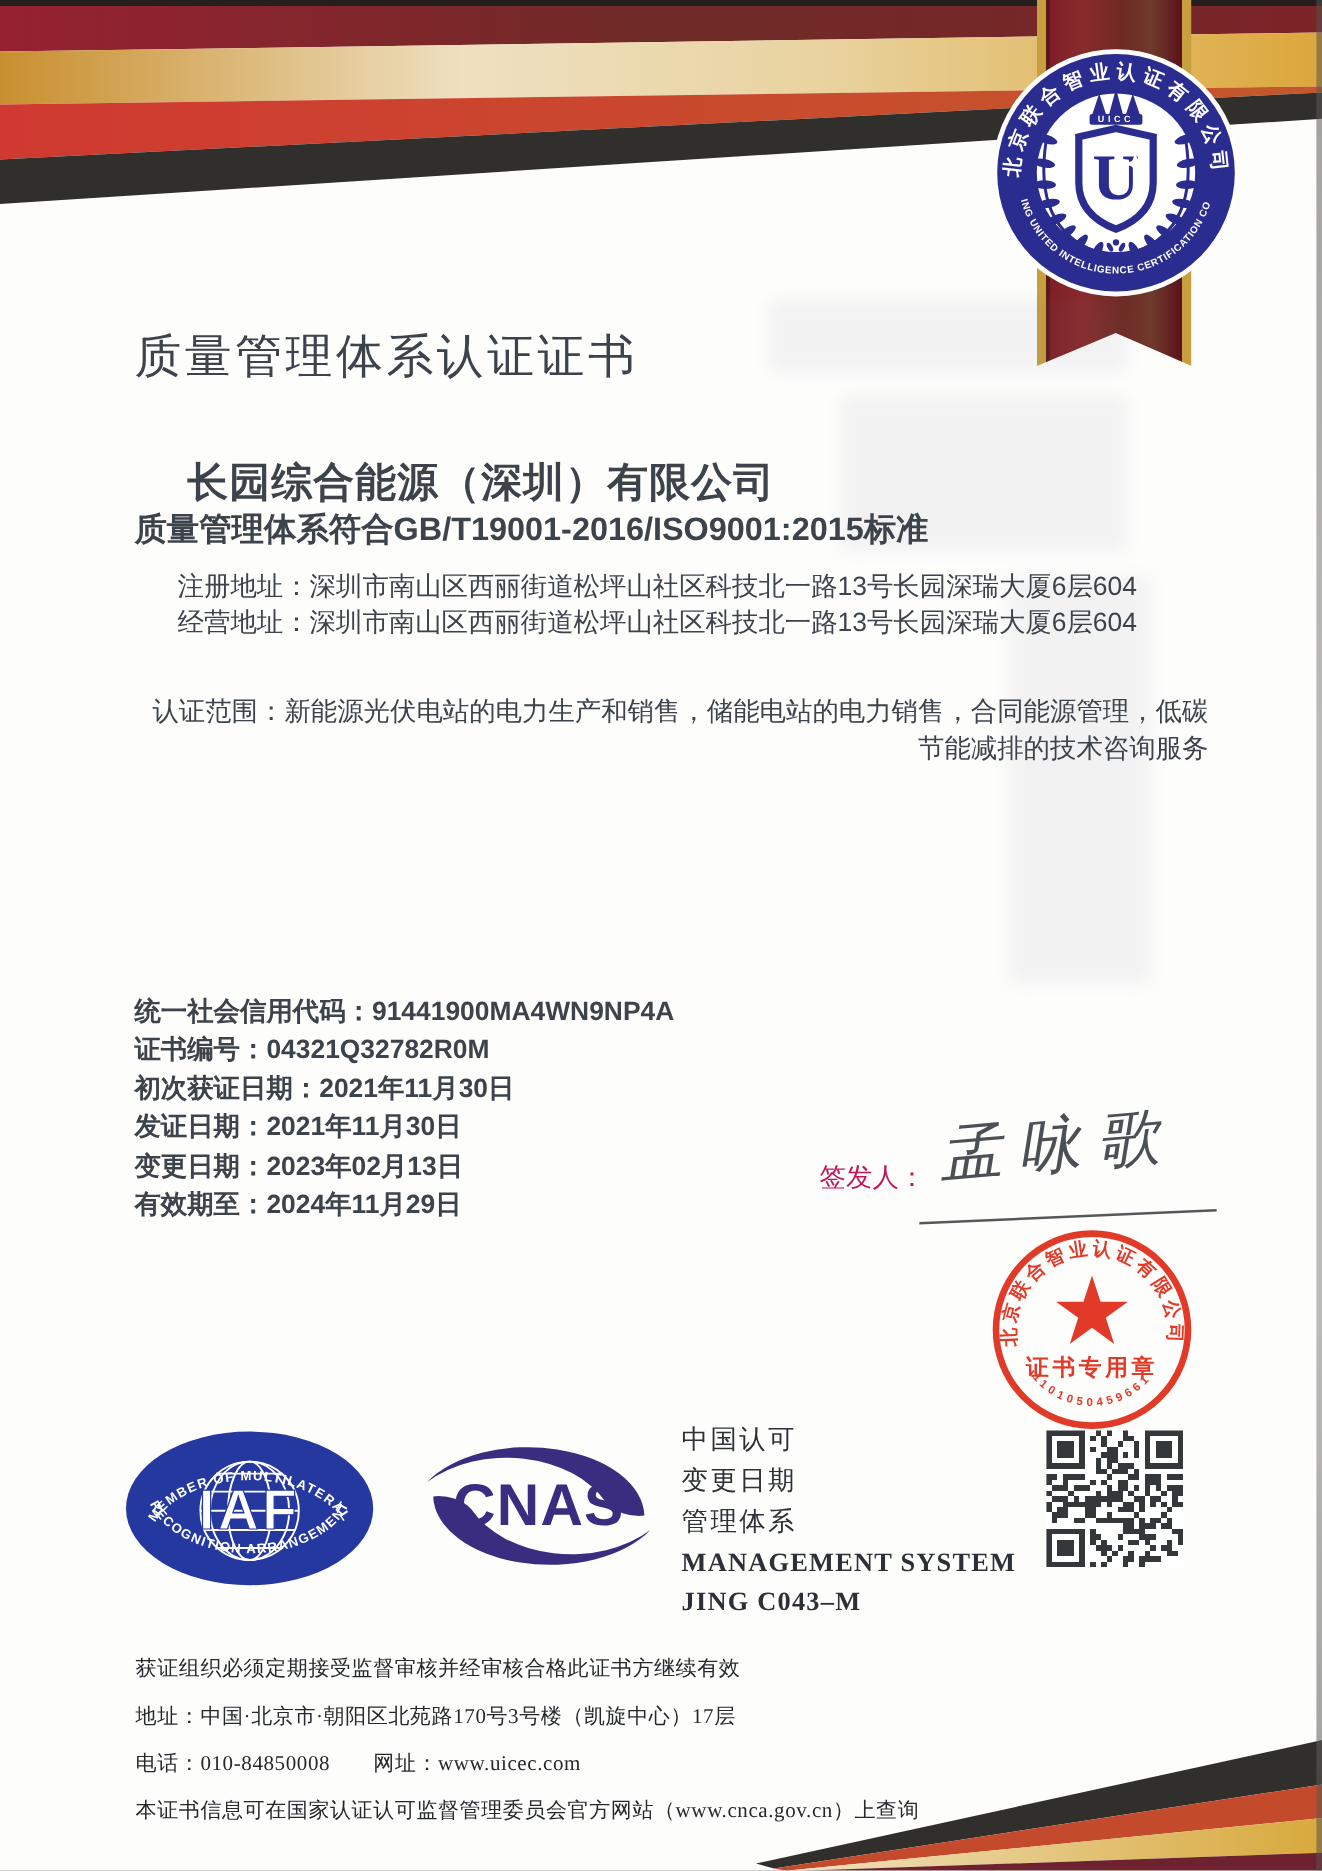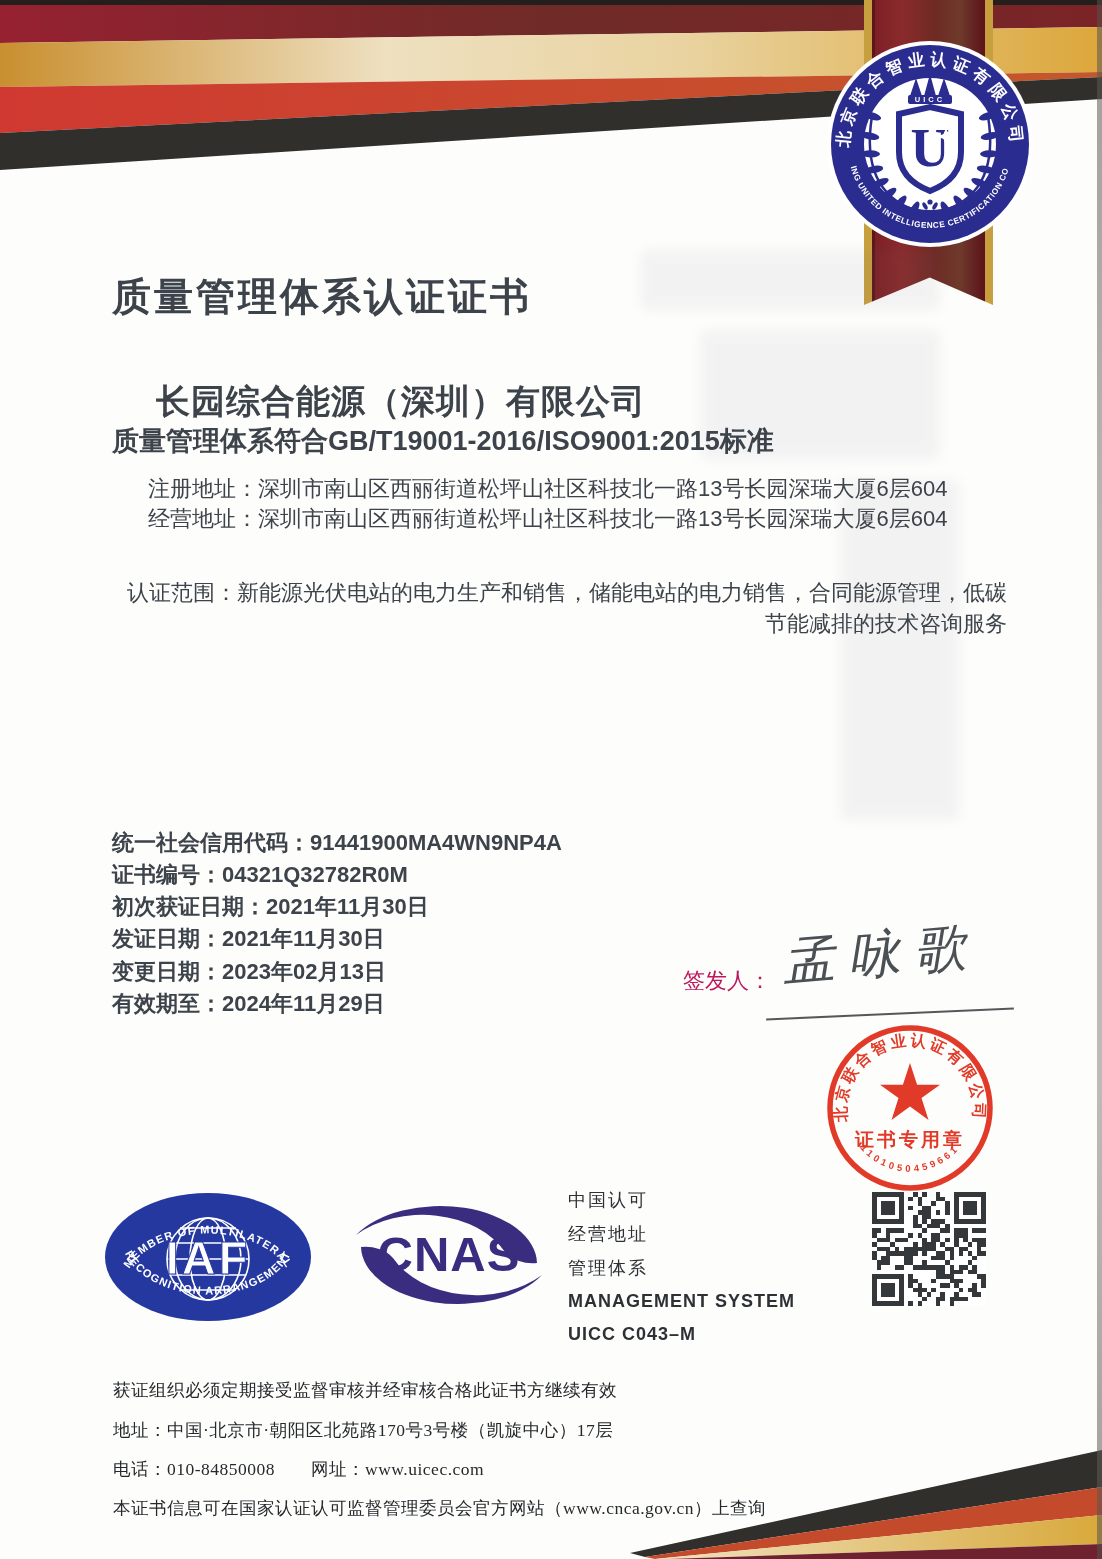--- a/index.html
+++ b/index.html
@@ -16,41 +16,41 @@
     left:864px;top:0;width:129px;height:305px;
     background:linear-gradient(90deg,
       #c79f3e 0px,#c79f3e 8px,#5d171c 8px,#5d171c 11px,
       #7d2026 11px,#8a2a2c 38px,#6e2a24 72px,#6f3a2c 96px,
       #5d171c 118px,#5d171c 121px,#c79f3e 121px,#c79f3e 129px);
     clip-path:polygon(0 0,100% 0,100% 100%,51% 91%,0 100%);
   }
   
   #badge{left:822px;top:36px;width:216px;height:216px;}
   
-  #title{left:112px;top:270px;font-size:39px;font-weight:bold;letter-spacing:3px;color:#3d434a;}
+  #title{left:112px;top:270px;font-size:39px;font-weight:normal;letter-spacing:3px;color:#3d434a;}
   #company{left:112px;top:379px;font-size:34px;font-weight:bold;letter-spacing:1px;color:#3d434a;margin-left:44px;}
   #standard{left:112px;top:423px;font-size:27px;font-weight:bold;color:#3d434a;}
   .bodyline{left:112px;font-size:22px;line-height:30px;color:#3d434a;margin-left:36px;}
   #scope{left:112px;top:577px;width:895px;font-size:22px;line-height:31px;word-break:break-all;color:#3d434a;text-align:right;}
   .certline{left:112px;font-size:22px;color:#3d434a;font-weight:bold;}
   
   #issuer-label{left:683px;top:966px;font-size:22px;color:#be185d;}
   #signature{
     left:782px;top:920px;font-size:52px;color:#4b5054;
     font-family:"DejaVu Serif","Liberation Serif",serif;font-style:italic;
     letter-spacing:14px;transform:rotate(-5deg);
   }
   #signature-line{left:766px;top:1013px;width:248px;height:2px;background:#55585b;transform:rotate(-2.5deg);}
   
   #seal{left:820px;top:1018px;width:180px;height:180px;}
   #qr{left:872px;top:1192px;width:114px;height:114px;}
   
   #iaf{left:103px;top:1192px;width:210px;height:130px;}
   #cnas{left:350px;top:1186px;width:198px;height:138px;}
-  #accred{left:568px;top:1183px;font-size:18px;color:#2d3135;}
+  #accred{left:568px;top:1183px;font-size:22px;color:#2d3135;font-family:Liberation Serif, serif;}
   #accred .cn{line-height:34px;letter-spacing:2px;}
   #accred .en{line-height:33px;font-weight:bold;letter-spacing:1px;}
   
   .footline{
     left:113px;font-family:Liberation Serif, serif;
     font-size:17.5px;color:#26292c;letter-spacing:0.5px;
   }
   
   #bottom-stripes{left:0;bottom:0;width:1102px;height:130px;}
   #right-edge{right:0;top:0;width:5px;height:1559px;background:linear-gradient(180deg,#55504a,#8a857e 40%,#8a857e 70%,#55504a);opacity:.55;}
@@ -427,24 +427,24 @@
   </svg>
 
   <svg id="cnas" class="abs" viewBox="-99 -69 198 138">
     <path d="M -93,-20 A 97,58 0 0 1 88,8 A 33,25 0 0 1 56,-3 A 92,66 0 0 0 -93,-20 Z" fill="#3a2d80"></path>
     <path d="M 93,20 A 97,58 0 0 1 -88,-8 A 33,25 0 0 1 -56,3 A 92,66 0 0 0 93,20 Z" fill="#3a2d80"></path>
     <text x="0" y="16" text-anchor="middle" font-size="49" font-weight="bold" fill="#3a2d80" letter-spacing="1">CNAS</text>
   </svg>
 
   <div id="accred" class="abs">
     <div class="cn">中国认可</div>
-    <div class="cn">经营地址</div>
+    <div class="cn">变更日期</div>
     <div class="cn">管理体系</div>
     <div class="en">MANAGEMENT SYSTEM</div>
-    <div class="en">UICC C043–M</div>
+    <div class="en">JING C043–M</div>
   </div>
 
   <div class="abs footline" style="top:1378px">获证组织必须定期接受监督审核并经审核合格此证书方继续有效</div>
   <div class="abs footline" style="top:1418px">地址：中国·北京市·朝阳区北苑路170号3号楼（凯旋中心）17层</div>
   <div class="abs footline" style="top:1457px">电话：010-84850008　　网址：www.uicec.com</div>
   <div class="abs footline" style="top:1496px">本证书信息可在国家认证认可监督管理委员会官方网站（www.cnca.gov.cn）上查询</div>
 
   <svg id="bottom-stripes" class="abs" viewBox="0 0 1102 130" preserveAspectRatio="none">
     <defs>
       <linearGradient id="goldband2" x1="0" y1="0" x2="1" y2="0">

